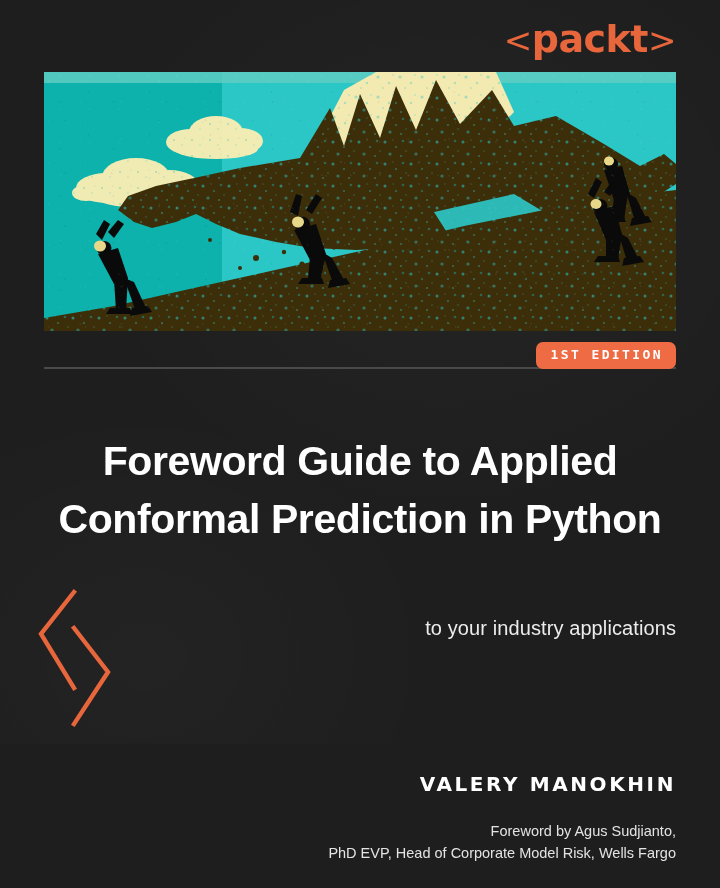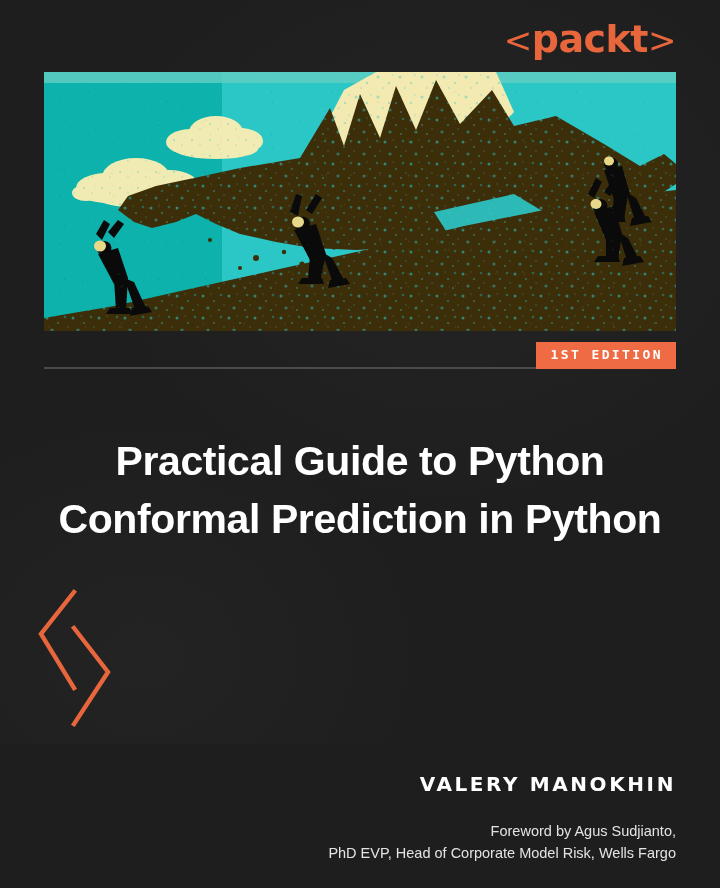--- a/index.html
+++ b/index.html
@@ -80,20 +80,21 @@
   .edition {
     position:absolute; top:342px; right:44px;
     background:#ef6b43;
     color:#ffffff;
     font-family:"DejaVu Sans Mono", monospace;
     font-size:13px; font-weight:bold;
     letter-spacing:2.4px;
     padding:6px 13px 6px 15px;
     line-height:1.15;
     white-space:nowrap;
+    border-radius:7px;
   }
 
   
   .title {
     position:absolute; left:44px; right:44px; top:432px;
     text-align:center;
     color:#ffffff;
     font-size:41px;
     font-weight:bold;
     line-height:1.42;
@@ -282,25 +283,26 @@
     </svg>
 
     <div class="art-grain"></div>
   </div>
 
   <div class="divider"></div>
 
   <div class="edition">1ST EDITION</div>
 
   <div class="title">
-    <span class="tl">Practical Guide to Python</span>
+    <span class="tl">Foreword Guide to Applied</span>
     <span class="tl">Conformal Prediction in Python</span>
   </div>
 
   <div class="subtitle">
+    <span class="sl">to your industry applications</span>
   </div>
 
   <div class="author-block">
     <div class="author">VALERY MANOKHIN</div>
     <div class="foreword">
       <span class="fl">Foreword by Agus Sudjianto,</span>
       <span class="fl">PhD EVP, Head of Corporate Model Risk, Wells Fargo</span>
     </div>
   </div>
 

